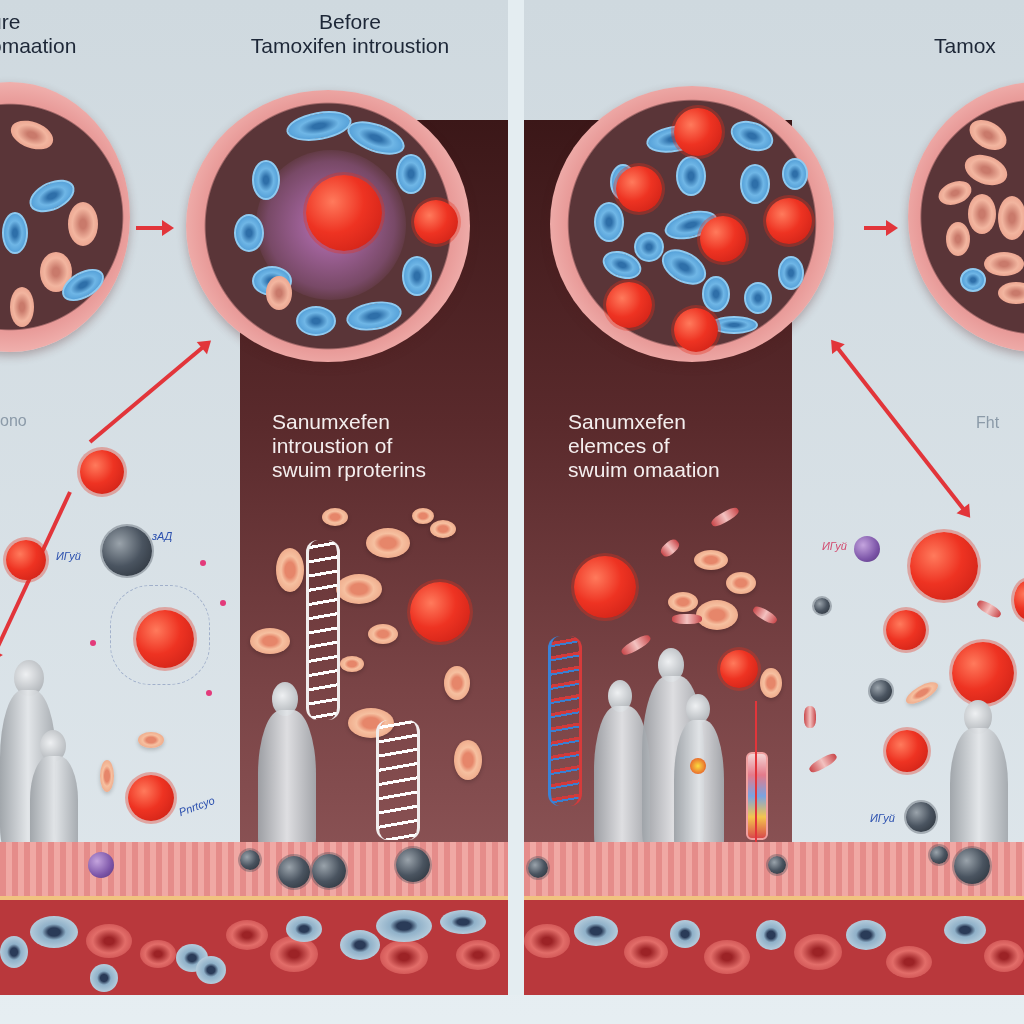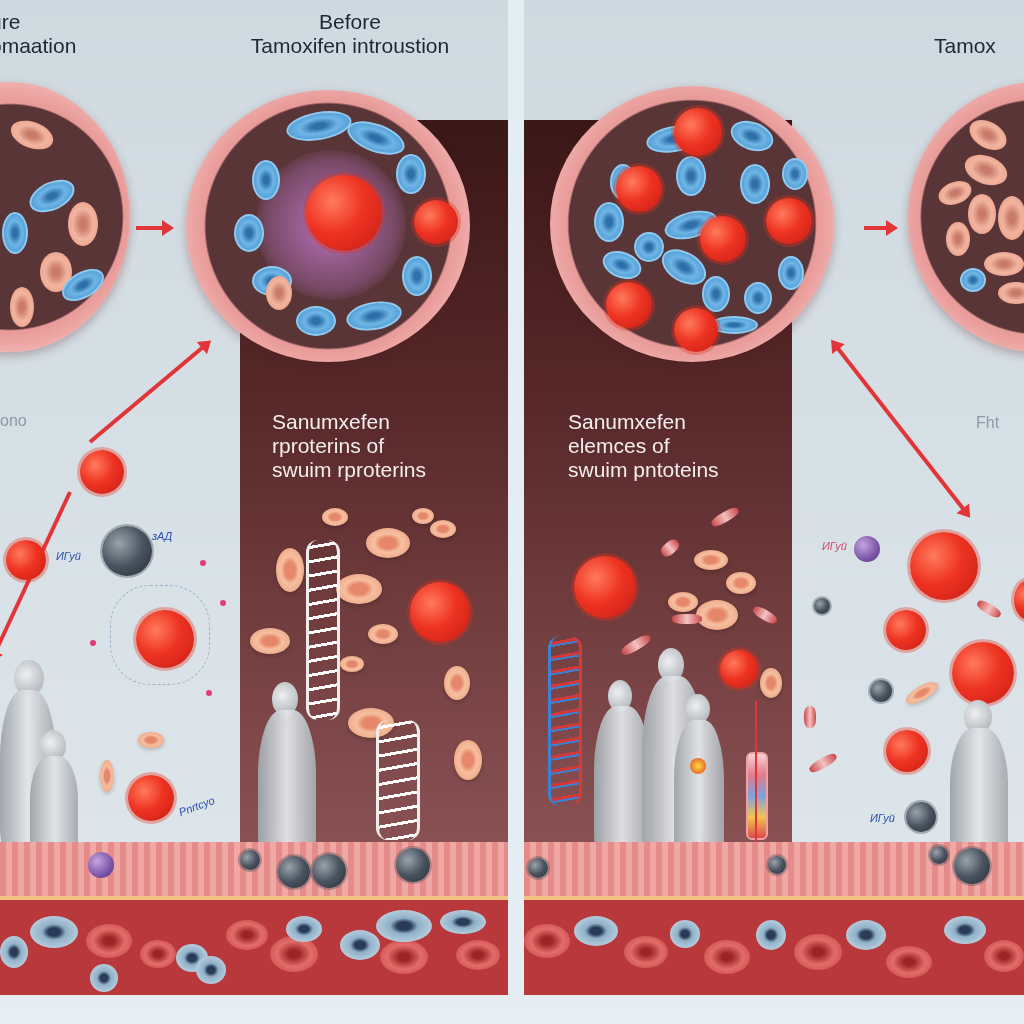--- a/index.html
+++ b/index.html
@@ -98,21 +98,21 @@
     <div class="cell-peach" style="left:80px; top:186px; width:26px; height:34px;"></div>
   </div>
 
   <div class="arrow" style="left:136px; top:226px; width:30px;"></div>
   <div class="arrow" style="left:90px; top:440px; width:150px; transform:rotate(-40deg);"></div>
   <div class="arrow" style="left:70px; top:490px; width:180px; transform:rotate(115deg);"></div>
 
   <div class="faint-label" style="left:0px; top:412px;">ono</div>
   <div class="band-text" style="left:272px; top:410px;">
     <div>Sanumxefen</div>
-    <div>rproterins of</div>
+    <div>introustion of</div>
     <div>swuim rproterins</div>
   </div>
 
   <div class="virus" style="left:80px; top:450px; width:44px; height:44px;"></div>
   <div class="virus" style="left:6px; top:540px; width:40px; height:40px;"></div>
   <div class="virus-dark" style="left:102px; top:526px; width:50px; height:50px;"></div>
   <div class="tiny-label" style="left:56px; top:550px;">ИГуй</div>
   <div class="tiny-label" style="left:152px; top:530px;">зАД</div>
   <div style="position:absolute; left:110px; top:585px; width:100px; height:100px; border:1px dashed #7c8fb8; border-radius:40%; opacity:0.6;"></div>
   <div class="virus" style="left:136px; top:610px; width:58px; height:58px;"></div>
@@ -218,21 +218,21 @@
     <div class="cell-blue" style="left:52px; top:186px; width:26px; height:24px;"></div>
     <div class="cell-peach" style="left:90px; top:200px; width:36px; height:22px;"></div>
   </div>
 
   <div class="arrow" style="left:340px; top:226px; width:26px;"></div>
   <div class="arrow both" style="left:312px; top:344px; width:210px; transform:rotate(52deg);"></div>
 
   <div class="band-text" style="left:44px; top:410px;">
     <div>Sanumxefen</div>
     <div>elemces of</div>
-    <div>swuim pntoteins</div>
+    <div>swuim omaation</div>
   </div>
   <div class="faint-label" style="left:452px; top:414px;">Fht</div>
 
   <div class="virus" style="left:50px; top:556px; width:62px; height:62px;"></div>
   <div class="virus" style="left:196px; top:650px; width:38px; height:38px;"></div>
   <div class="rbc" style="left:170px; top:550px; width:34px; height:20px;"></div>
   <div class="rbc" style="left:202px; top:572px; width:30px; height:22px;"></div>
   <div class="rbc" style="left:144px; top:592px; width:30px; height:20px;"></div>
   <div class="rbc" style="left:172px; top:600px; width:42px; height:30px;"></div>
   <div class="rbc" style="left:236px; top:668px; width:22px; height:30px;"></div>

